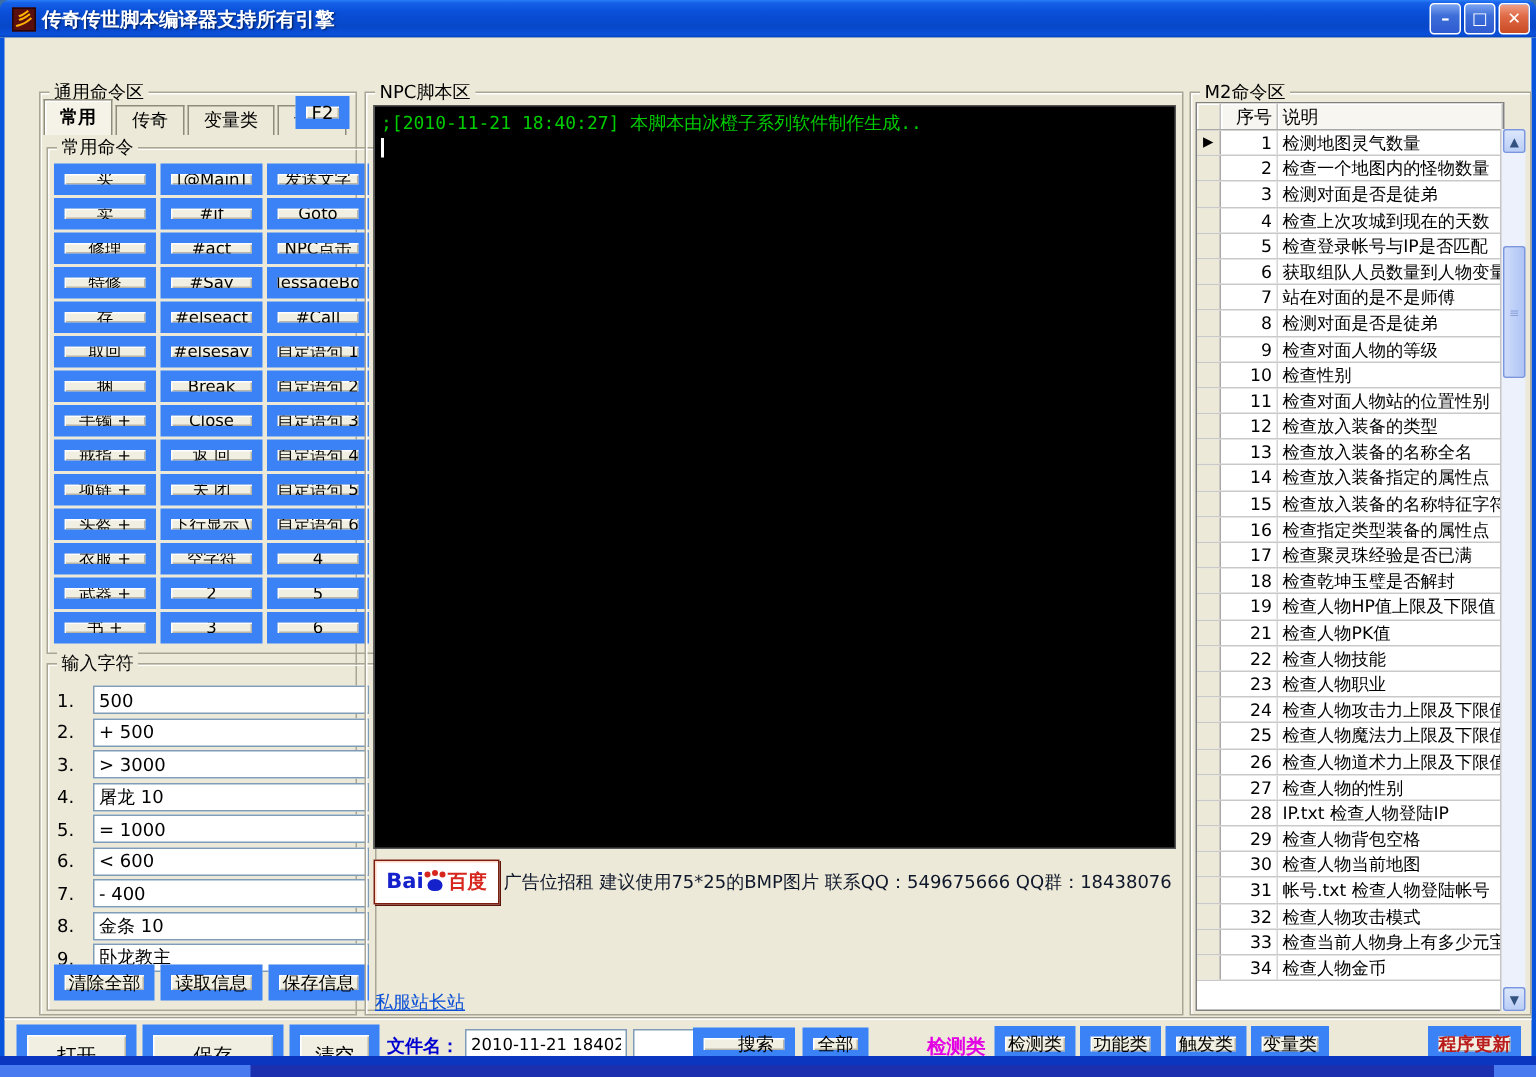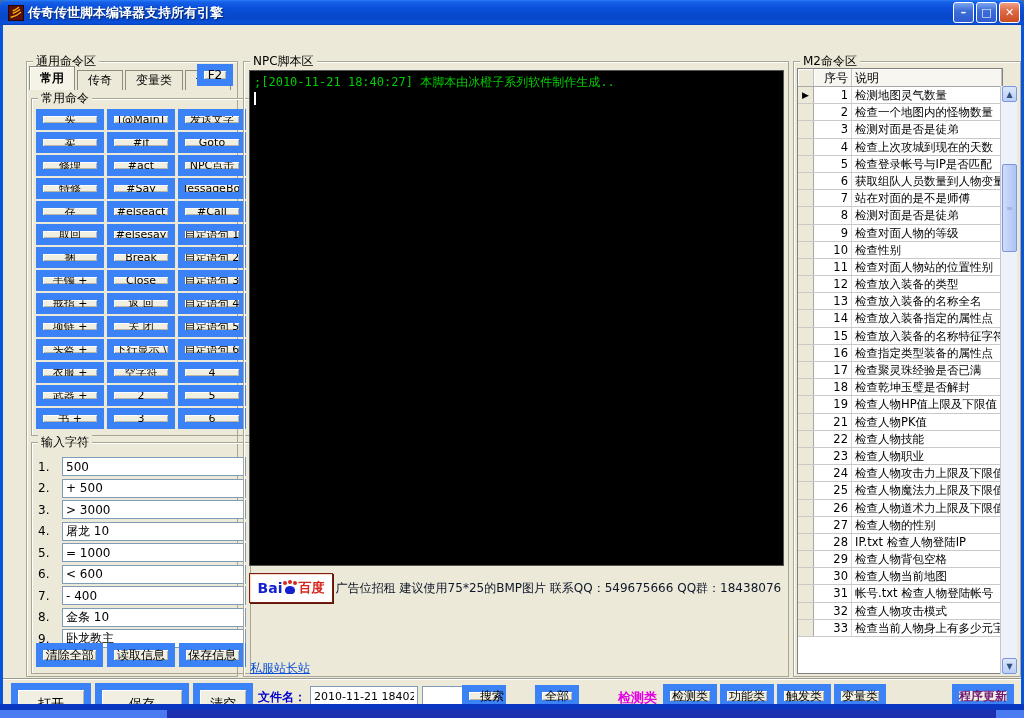--- a/index.html
+++ b/index.html
@@ -92,25 +92,25 @@
 
   
   #sep { position:absolute; left:0; top:653px; width:1018px; height:2px; border-top:1px solid #9c9a8a; border-bottom:1px solid #fff; }
   #bottombar { position:absolute; left:0; top:656px; width:1018px; height:46px; }
   #open-btn { position:absolute; left:8px; top:2px; width:80px; height:42px; font-size:13px; }
   #save-btn { position:absolute; left:92px; top:2px; width:94px; height:42px; font-size:13px; }
   #clear-btn { position:absolute; left:190px; top:2px; width:60px; height:42px; font-size:13px; }
   #filename-label { position:absolute; left:255px; top:8px; color:#0000d0; font-weight:bold; font-size:12px; }
   #filename-input { position:absolute; left:307px; top:5px; width:108px; height:20px; font-size:11px; }
   #extra-input { position:absolute; left:419px; top:5px; width:62px; height:20px; }
-  #search-btn { position:absolute; left:459px; top:4px; width:44px; height:22px;padding-left:16px; }
+  #search-btn { position:absolute; left:459px; top:4px; width:68px; height:22px;padding-left:16px; }
   #all-btn { position:absolute; left:532px; top:4px; width:44px; height:22px; }
   #cat-label { position:absolute; left:615px; top:8px; color:#e400e4; font-weight:bold; font-size:13px; }
   .catbtn { position:absolute; top:3px; height:24px; }
-  #update-btn { color:#701a75; font-weight:bold; }
+  #update-btn { color:#b91c1c; font-weight:bold; }
   #engine-label { position:absolute; left:248px; top:31px; color:#0000d0; font-weight:bold; font-size:12px; }
   #engine-select { position:absolute; left:388px; top:29px; width:80px; height:19px; background:#fff;
     border:1px solid #7f9db9; display:flex; align-items:center; }
   #engine-value { flex:1; padding-left:3px; font-size:11px; }
   #engine-arrow { width:16px; height:15px; margin-right:1px; background:linear-gradient(180deg,#dce7fb,#b9cdf6);
     border:1px solid #7a96df; border-radius:2px; font-size:7px; color:#33527f; display:flex; align-items:center; justify-content:center; }
   #format-label { position:absolute; left:478px; top:31px; color:#d40000; font-weight:bold; font-size:12px; }
   #format-input { position:absolute; left:514px; top:29px; width:500px; height:19px; }
 </style>
 </head>
@@ -467,20 +467,25 @@
               <div class="cell id-col">32</div>
               <div class="cell desc-col">检查人物攻击模式</div>
             </div>
 
             <div class="m2row">
               <div class="cell sel-col"></div>
               <div class="cell id-col">33</div>
               <div class="cell desc-col">检查当前人物身上有多少元宝</div>
             </div>
 
+            <div class="m2row">
+              <div class="cell sel-col"></div>
+              <div class="cell id-col">34</div>
+              <div class="cell desc-col">检查人物金币</div>
+            </div>
           </div>
       </div>
       <div id="m2-scroll">
         <div class="sbtn" style="top:0;">▲</div>
         <div id="m2-thumb">≡</div>
         <div class="sbtn" style="bottom:0;">▼</div>
       </div>
     </div>
 
     <div id="sep"></div>

